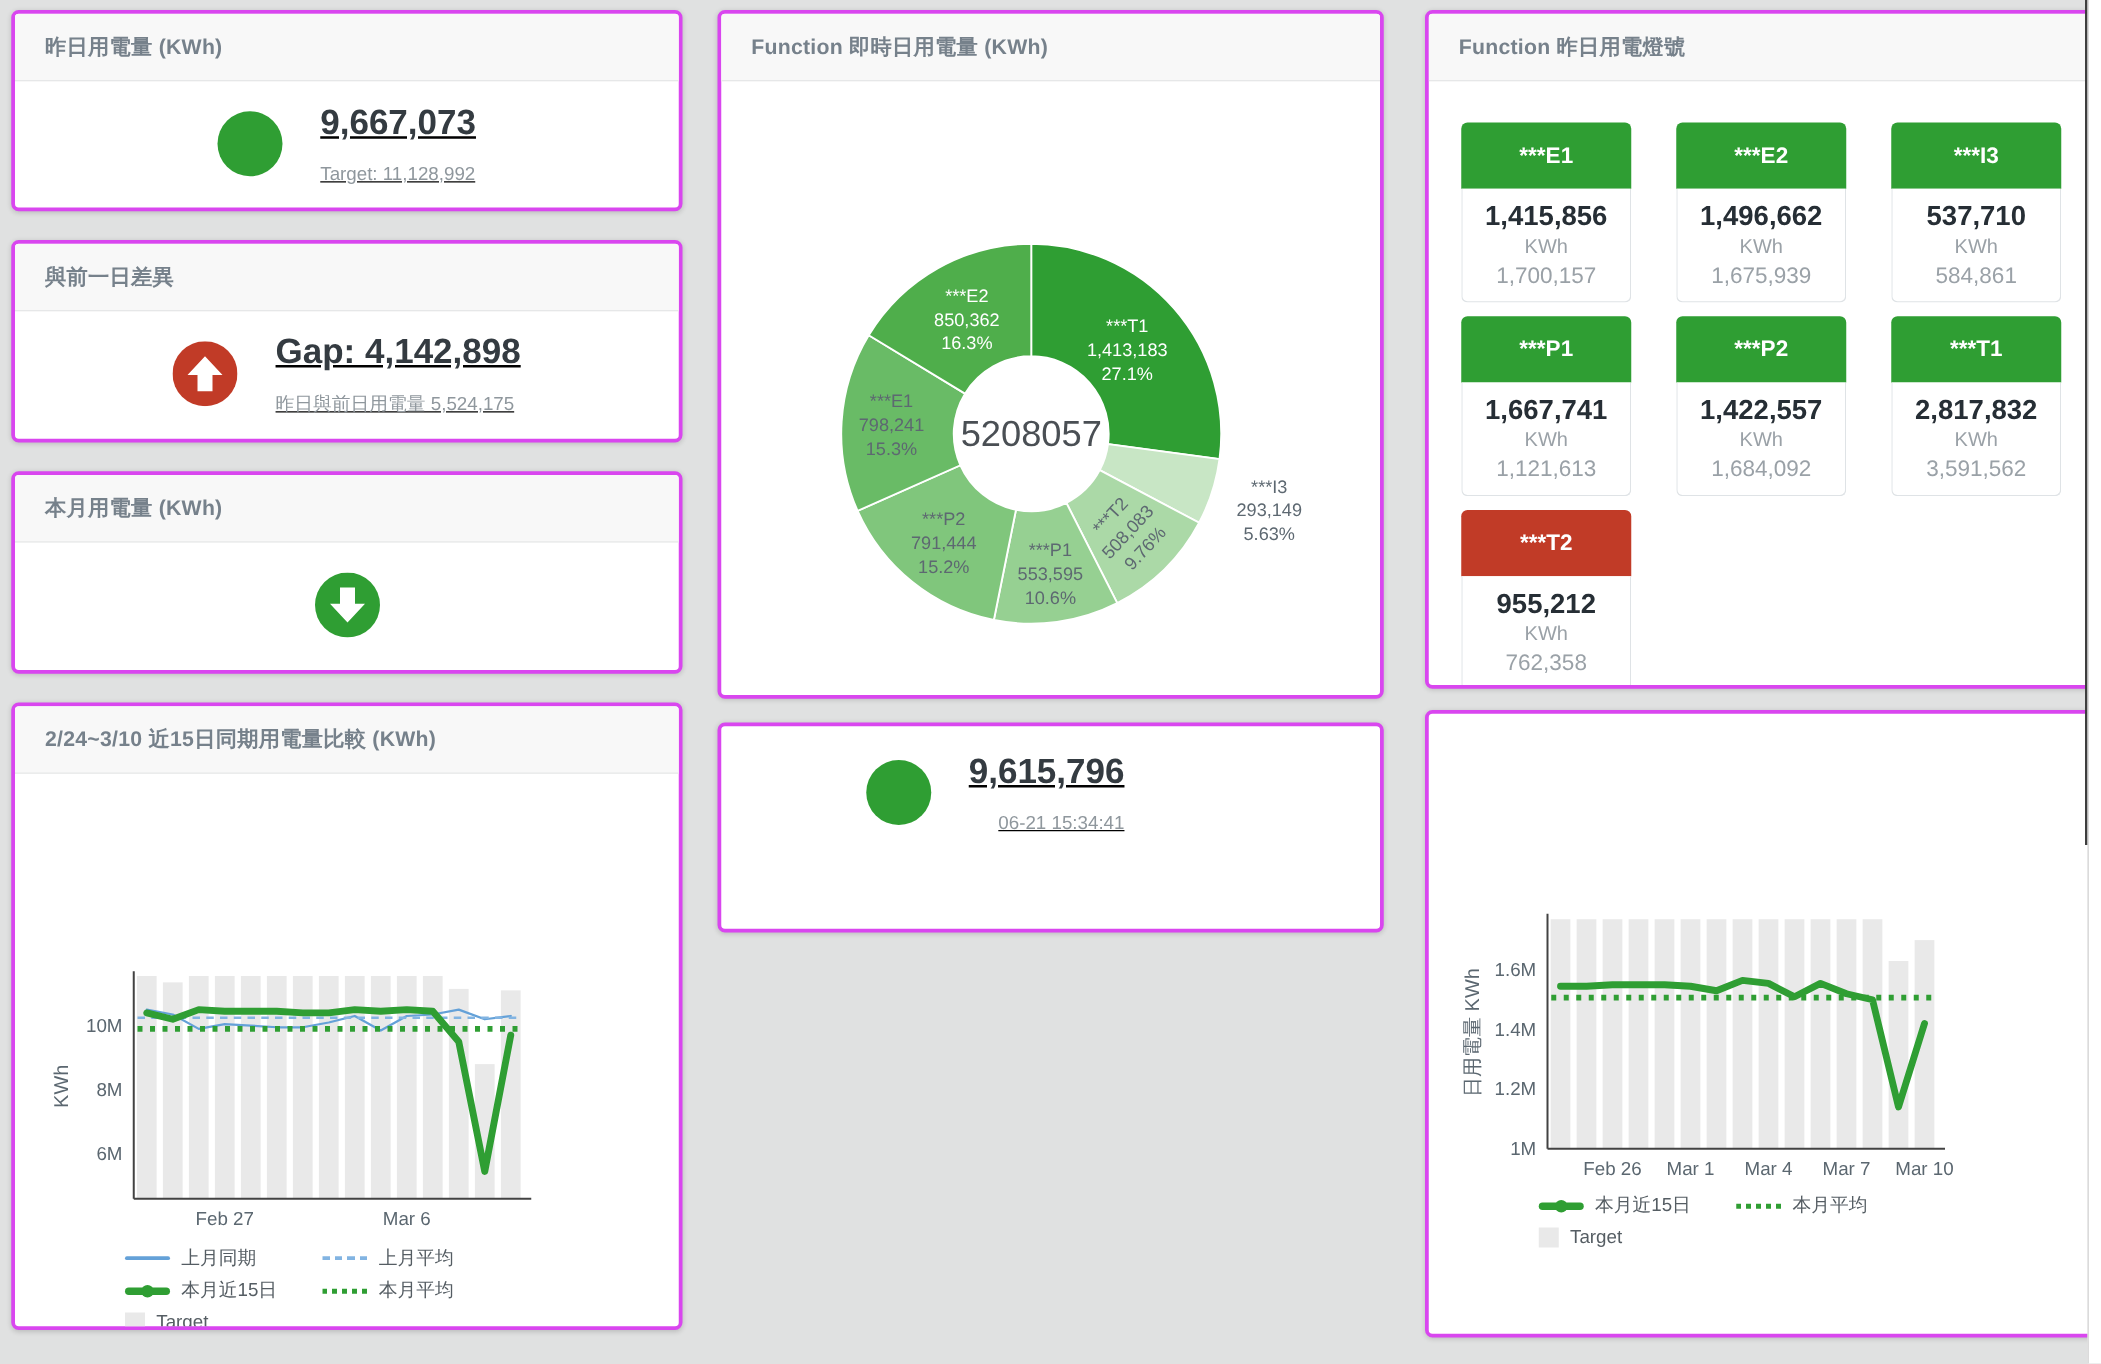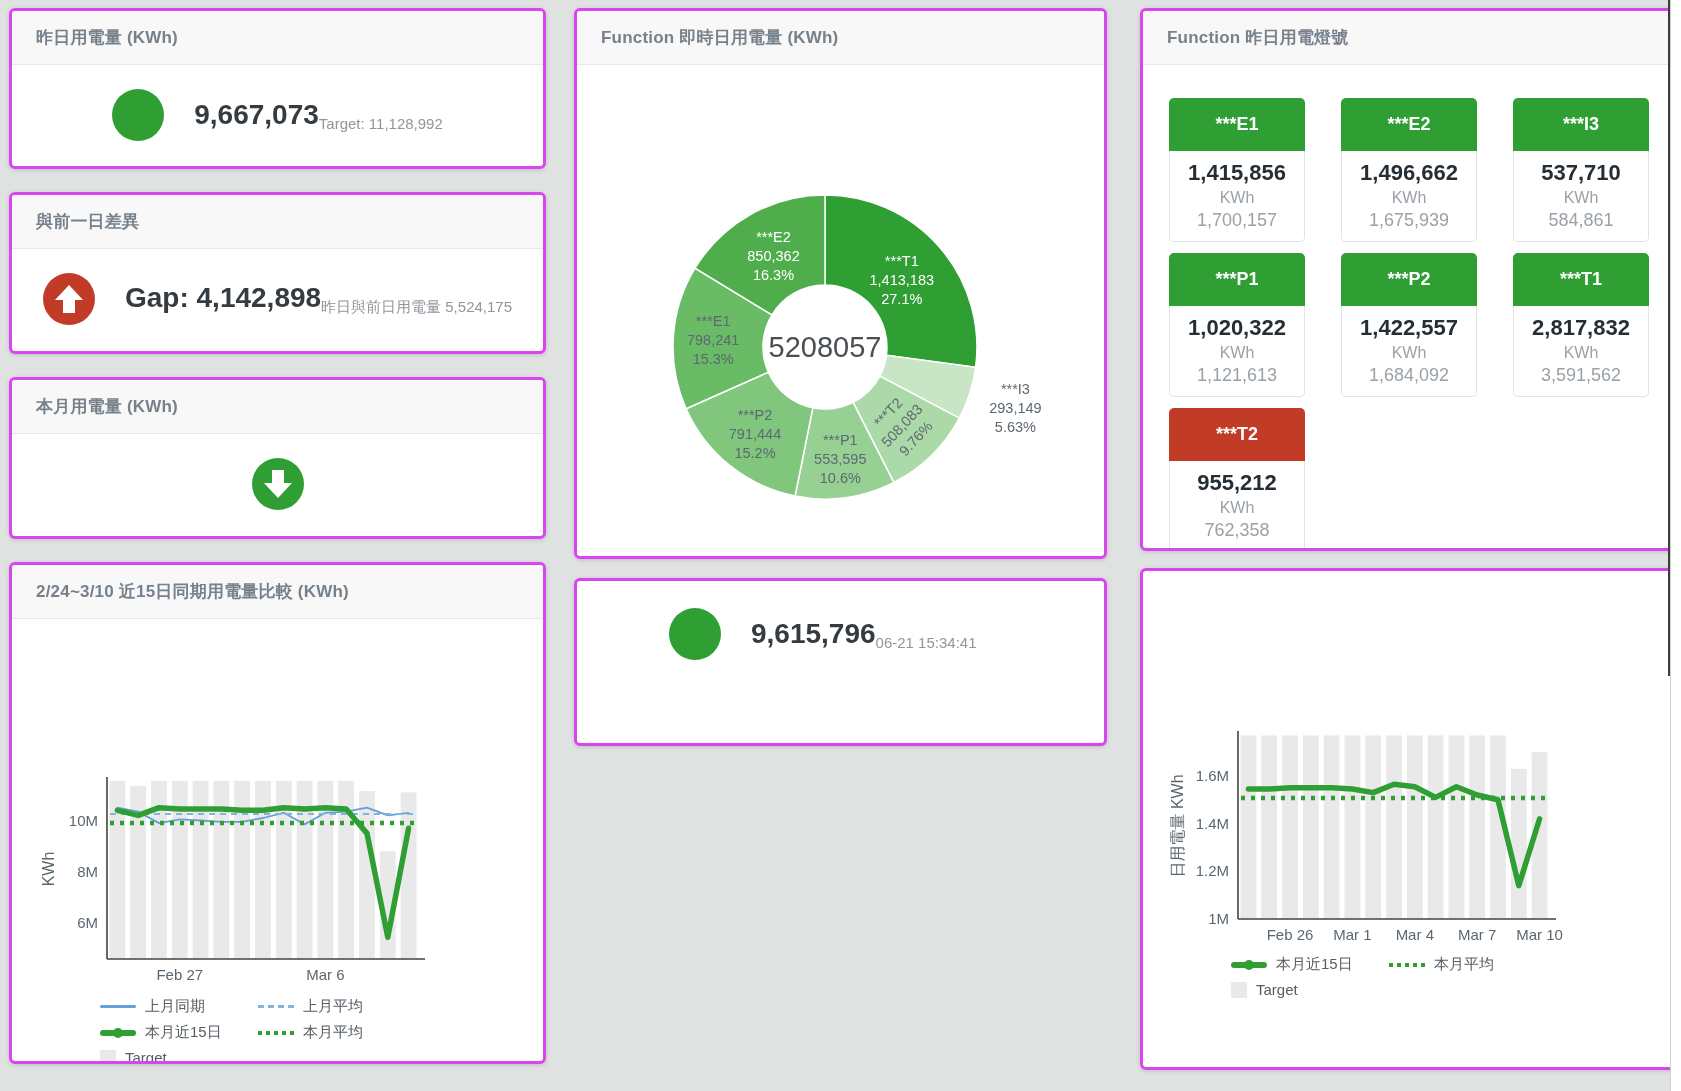--- a/index.html
+++ b/index.html
@@ -5,21 +5,21 @@
   html,body{margin:0;padding:0;}
   body{font-family:"Liberation Sans","DejaVu Sans",sans-serif;background:#e0e1e1;}
   #app{position:relative;width:1681px;height:1091px;background:#e0e1e1;overflow:hidden;}
   .panel{position:absolute;background:#fff;border:3px solid #d946ef;border-radius:6px;
          box-shadow:0 1px 4px rgba(0,0,0,.16);overflow:hidden;}
   .panel-header{background:#f8f8f8;border-bottom:1px solid #e6e7e8;height:54px;
                 display:flex;align-items:center;padding:0 24px;box-sizing:border-box;}
   .panel-title{font-size:17px;font-weight:700;color:#76818b;letter-spacing:.2px;white-space:nowrap;}
   .kpi-body{display:flex;align-items:center;justify-content:center;gap:30px;height:100px;}
   .kpi-icon{width:52px;height:52px;border-radius:50%;flex:0 0 auto;display:flex;align-items:center;justify-content:center;}
-  .kpi-text{display:flex;flex-direction:row;}
+  .kpi-text{display:flex;flex-direction:column;text-decoration:underline;}
   .kpi-value{font-size:28px;font-weight:700;color:#343b41;line-height:1.15;}
   .kpi-sub{font-size:15px;color:#8f979d;margin-top:16px;}
   .arrow-svg{width:52px;height:52px;display:block;}
   
   .tiles-grid{display:grid;grid-template-columns:repeat(3,136px);column-gap:36px;row-gap:11px;
               padding:33px 0 0 26px;}
   .tile{width:136px;}
   .tile-header{height:53px;border-radius:5px 5px 0 0;display:flex;align-items:center;justify-content:center;
                color:#fff;font-size:18px;font-weight:700;}
   .tile-body{background:#fff;border:1px solid #dfe3e6;border-top:none;border-radius:0 0 5px 5px;
@@ -176,21 +176,21 @@
         <text class="pl" fill="#5d6871" text-anchor="middle"><tspan x="178.0" y="355.4">***P2</tspan><tspan x="178.0" dy="19">791,444</tspan><tspan x="178.0" dy="19">15.2%</tspan></text>
         <path d="M109.1 343.7 A152 152 0 0 1 118.0 203.2 L195.0 249.9 A62 62 0 0 0 191.3 307.2 Z" fill="#69bb66" stroke="#ffffff" stroke-width="1.5"></path>
         <text class="pl" fill="#5d6871" text-anchor="middle"><tspan x="136.2" y="260.9">***E1</tspan><tspan x="136.2" dy="19">798,241</tspan><tspan x="136.2" dy="19">15.3%</tspan></text>
         <path d="M118.0 203.2 A152 152 0 0 1 248.0 130.0 L248.0 220.0 A62 62 0 0 0 195.0 249.9 Z" fill="#4fae4b" stroke="#ffffff" stroke-width="1.5"></path>
         <text class="pl" fill="#ffffff" text-anchor="middle"><tspan x="196.5" y="176.5">***E2</tspan><tspan x="196.5" dy="19">850,362</tspan><tspan x="196.5" dy="19">16.3%</tspan></text>
         <text class="pc" x="248" y="292" text-anchor="middle">5208057</text>
       </svg>
   </div>
 
   <div class="panel" style="left:574px;top:578px;width:527px;height:162px;">
-    <div class="kpi-body" style="justify-content:flex-start;padding-left:92px;height:106px;">
+    <div class="kpi-body" style="justify-content:flex-start;padding-left:116px;height:106px;">
       <span class="kpi-icon" style="background: rgb(47, 158, 51);"></span>
       <span class="kpi-text">
         <span class="kpi-value">9,615,796</span>
         <span class="kpi-sub" style="align-self:flex-end;">06-21 15:34:41</span>
       </span>
     </div>
   </div>
 
   <div class="panel" style="left:1140px;top:8px;width:531px;height:537px;">
     <div class="panel-header">
@@ -217,21 +217,21 @@
         <div class="tile-header" style="background: rgb(47, 158, 51);">***I3</div>
         <div class="tile-body">
           <div class="tile-value">537,710</div>
           <div class="tile-unit">KWh</div>
           <div class="tile-target">584,861</div>
         </div>
       </div>
       <div class="tile">
         <div class="tile-header" style="background: rgb(47, 158, 51);">***P1</div>
         <div class="tile-body">
-          <div class="tile-value">1,020,322</div>
+          <div class="tile-value">1,667,741</div>
           <div class="tile-unit">KWh</div>
           <div class="tile-target">1,121,613</div>
         </div>
       </div>
       <div class="tile">
         <div class="tile-header" style="background: rgb(47, 158, 51);">***P2</div>
         <div class="tile-body">
           <div class="tile-value">1,422,557</div>
           <div class="tile-unit">KWh</div>
           <div class="tile-target">1,684,092</div>

